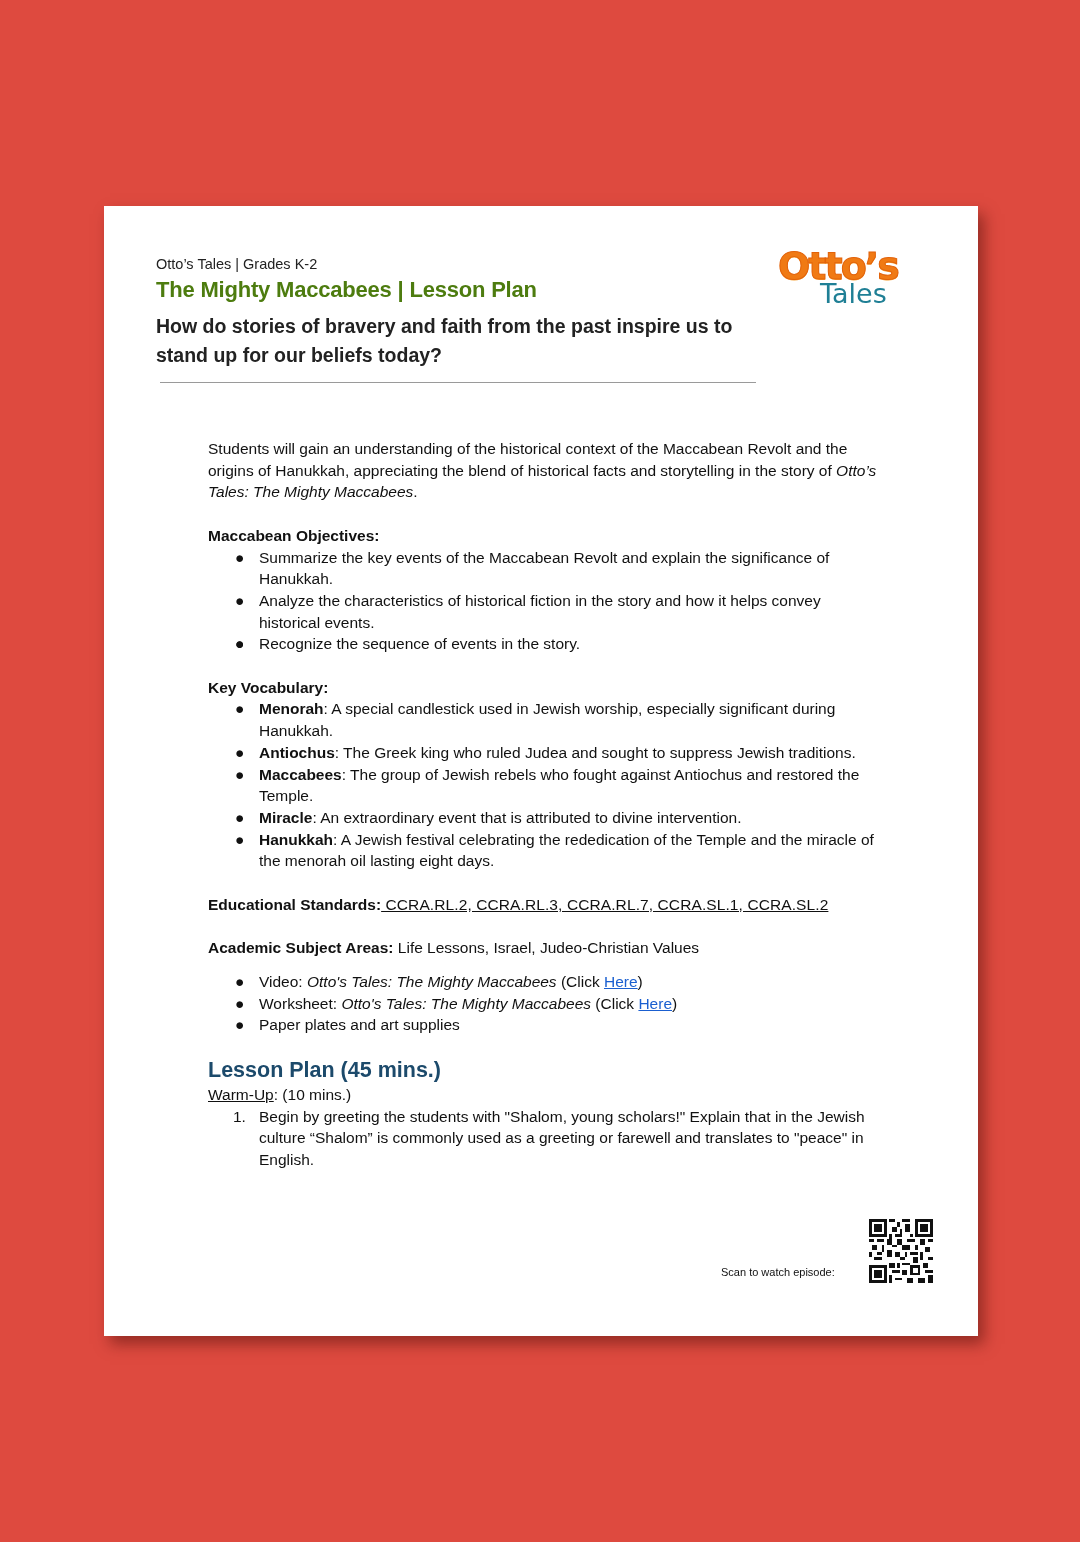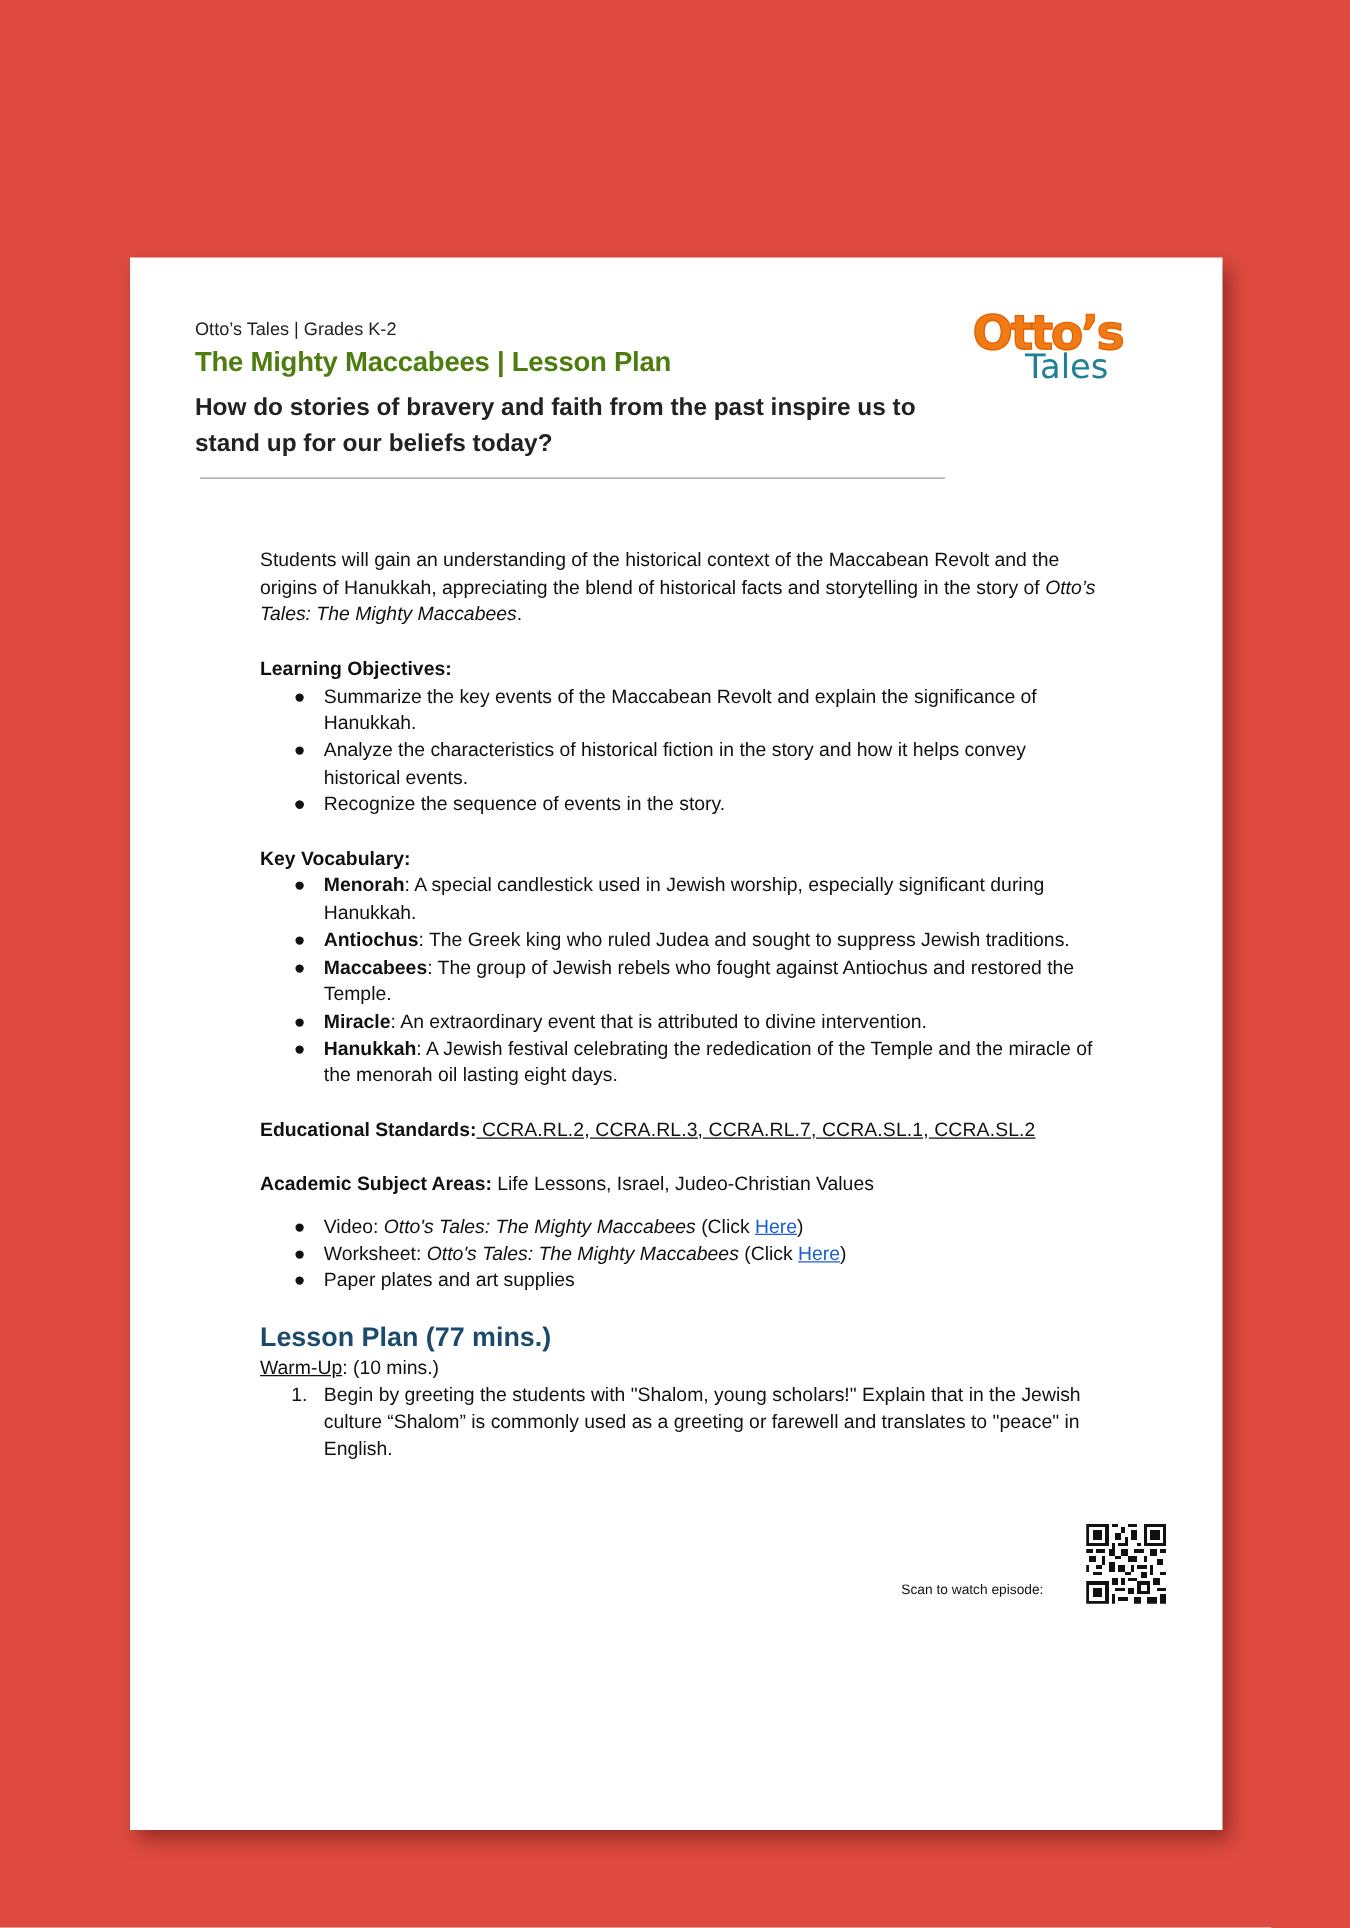--- a/index.html
+++ b/index.html
@@ -13,21 +13,21 @@
       position: relative;
       overflow: hidden;
       font-family: "Liberation Sans", sans-serif;
       color: #111;
     }
     .page {
       position: absolute;
       left: 104px;
       top: 206px;
       width: 874px;
-      height: 1258px;
+      height: 1130px;
       background: #ffffff;
       box-shadow: 6px 8px 14px rgba(90, 20, 15, 0.55);
     }
     .header-meta {
       position: absolute;
       left: 52px;
       top: 50px;
       font-size: 14.5px;
       color: #222;
     }
@@ -167,21 +167,21 @@
     <span class="tales">Tales</span>
   </div>
 
   <div class="content">
 
     <p>
       <span>Students will gain an understanding of the historical context of the Maccabean Revolt and the origins of Hanukkah, appreciating the blend of historical facts and storytelling in the story of </span><i>Otto’s Tales: The Mighty Maccabees</i><span>.</span>
     </p>
     <div class="gap"></div>
 
-    <p><b>Learning Objectives:</b></p>
+    <p><b>Maccabean Objectives:</b></p>
     <ul class="bullets">
       <li><span class="dot">●</span><span>Summarize the key events of the Maccabean Revolt and explain the significance of Hanukkah.</span></li>
       <li><span class="dot">●</span><span>Analyze the characteristics of historical fiction in the story and how it helps convey historical events.</span></li>
       <li><span class="dot">●</span></li>
       <li><span class="dot">●</span><span>Recognize the sequence of events in the story.</span></li>
     </ul>
     <div class="gap"></div>
 
     <p><b>Key Vocabulary:</b></p>
     <ul class="bullets">
@@ -199,21 +199,21 @@
     <p><b>Academic Subject Areas:</b><span> Life Lessons, Israel, Judeo-Christian Values</span></p>
     <div class="gap" style="height:12px"></div>
 
     <ul class="bullets">
       <li><span class="dot">●</span><span>Video: </span><i>Otto's Tales: The Mighty Maccabees</i><span> (Click </span><a class="link">Here</a><span>)</span></li>
       <li><span class="dot">●</span><span>Worksheet: </span><i>Otto's Tales: The Mighty Maccabees</i><span> (Click </span><a class="link">Here</a><span>)</span></li>
       <li><span class="dot">●</span><span>Paper plates and art supplies</span></li>
     </ul>
     <div class="gap" style="height:12px"></div>
 
-    <div class="section-heading large">Lesson Plan (77 mins.)</div>
+    <div class="section-heading large">Lesson Plan (45 mins.)</div>
     <p><span class="underline">Warm-Up</span><span>: (10 mins.)</span></p>
     <ol class="numbers">
       <li><span class="num">1.</span><span>Begin by greeting the students with "Shalom, young scholars!" Explain that in the Jewish culture “Shalom” is commonly used as a greeting or farewell and translates to "peace" in English.</span></li>
     </ol>
   </div>
 
   <div class="qr-caption">Scan to watch episode:</div>
   <svg class="qr" viewBox="0 0 25 25" shape-rendering="crispEdges">
     <rect x="0" y="0" width="25" height="25" fill="#fff"></rect>
     <g fill="#111">

